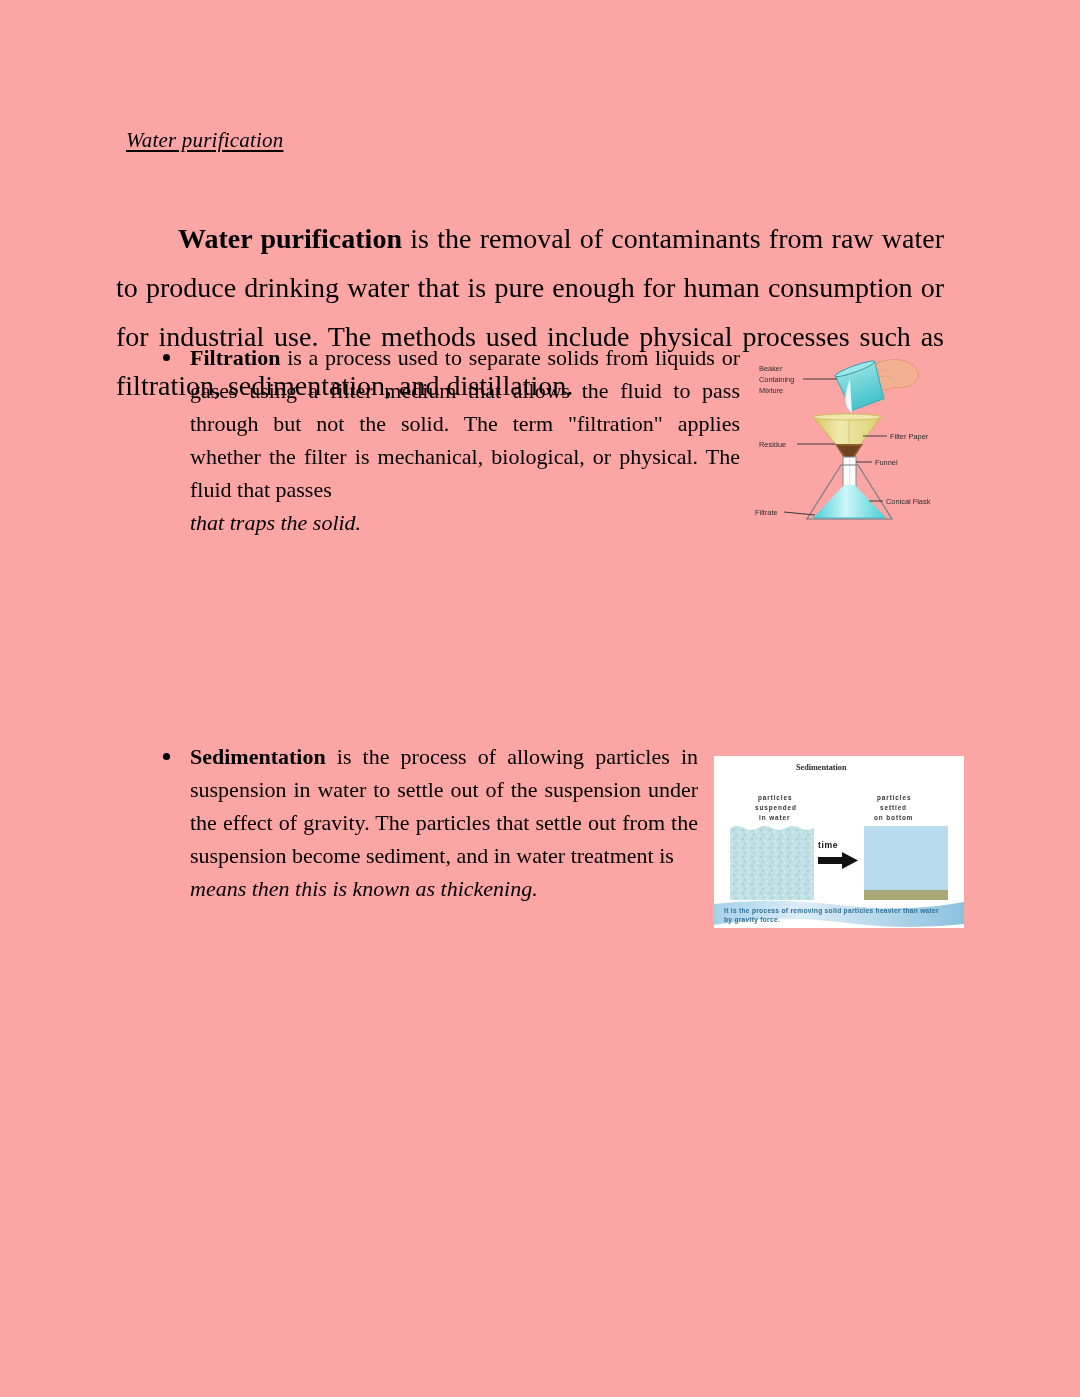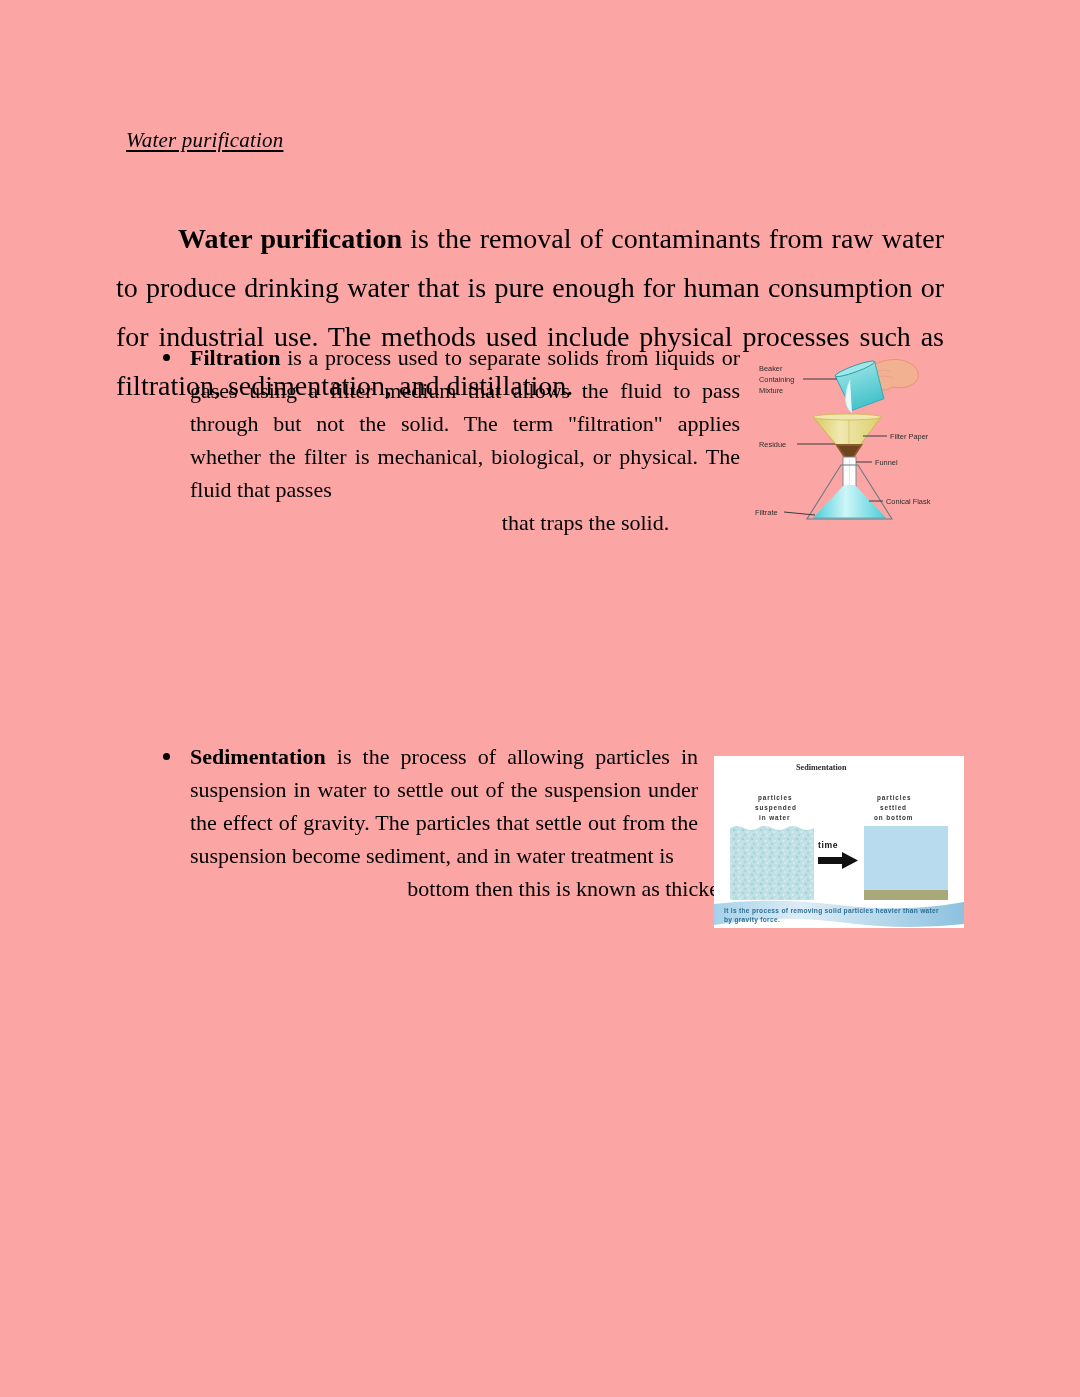--- a/index.html
+++ b/index.html
@@ -72,21 +72,21 @@
 
   #filtration-block { left: 163px; top: 341px; width: 791px; }
   #filtration-block .narrow { width: 550px; }
   #filtration-block .wide  { width: 791px; }
 
   #sedimentation-block { left: 163px; top: 740px; width: 791px; }
   #sedimentation-block .narrow { width: 508px; }
   #sedimentation-block .wide  { width: 791px; }
 
   .seg { text-align: justify; text-justify: inter-word; }
-  .seg.last { text-align: center; }
+  .seg.last { text-align: left; font-style: italic; }
 
   
   #filtration-figure {
     position: absolute;
     left: 753px;
     top: 347px;
     width: 212px;
     height: 190px;
   }
   #filtration-figure svg { display: block; width: 212px; height: 190px; }
@@ -234,21 +234,21 @@
       <path class="lead" d="M116,154 L130,154"></path>
     </svg>
   </div>
 
   <div class="bullet-block" id="sedimentation-block">
     <span class="bullet-dot"></span>
     <div class="bullet-body">
       <div class="seg narrow">
         <b>Sedimentation</b><span> is the process of allowing particles in suspension in water to settle out of the suspension under the effect of gravity. The particles that settle out from the suspension become sediment, and in water treatment is</span>
       </div>
-      <div class="seg last wide">bottom then this is known as thickening.</div>
+      <div class="seg last wide">means then this is known as thickening.</div>
     </div>
   </div>
 
   <div id="sedimentation-figure">
     <svg viewBox="0 0 250 172" xmlns="http://www.w3.org/2000/svg">
       <defs>
         <pattern id="specks" width="9" height="9" patternUnits="userSpaceOnUse">
           <rect width="9" height="9" fill="#bfe0e4"></rect>
           <circle cx="2" cy="2" r="1.25" fill="#a6d2da"></circle>
           <circle cx="6.5" cy="4" r="1.0" fill="#dff0f2"></circle>

